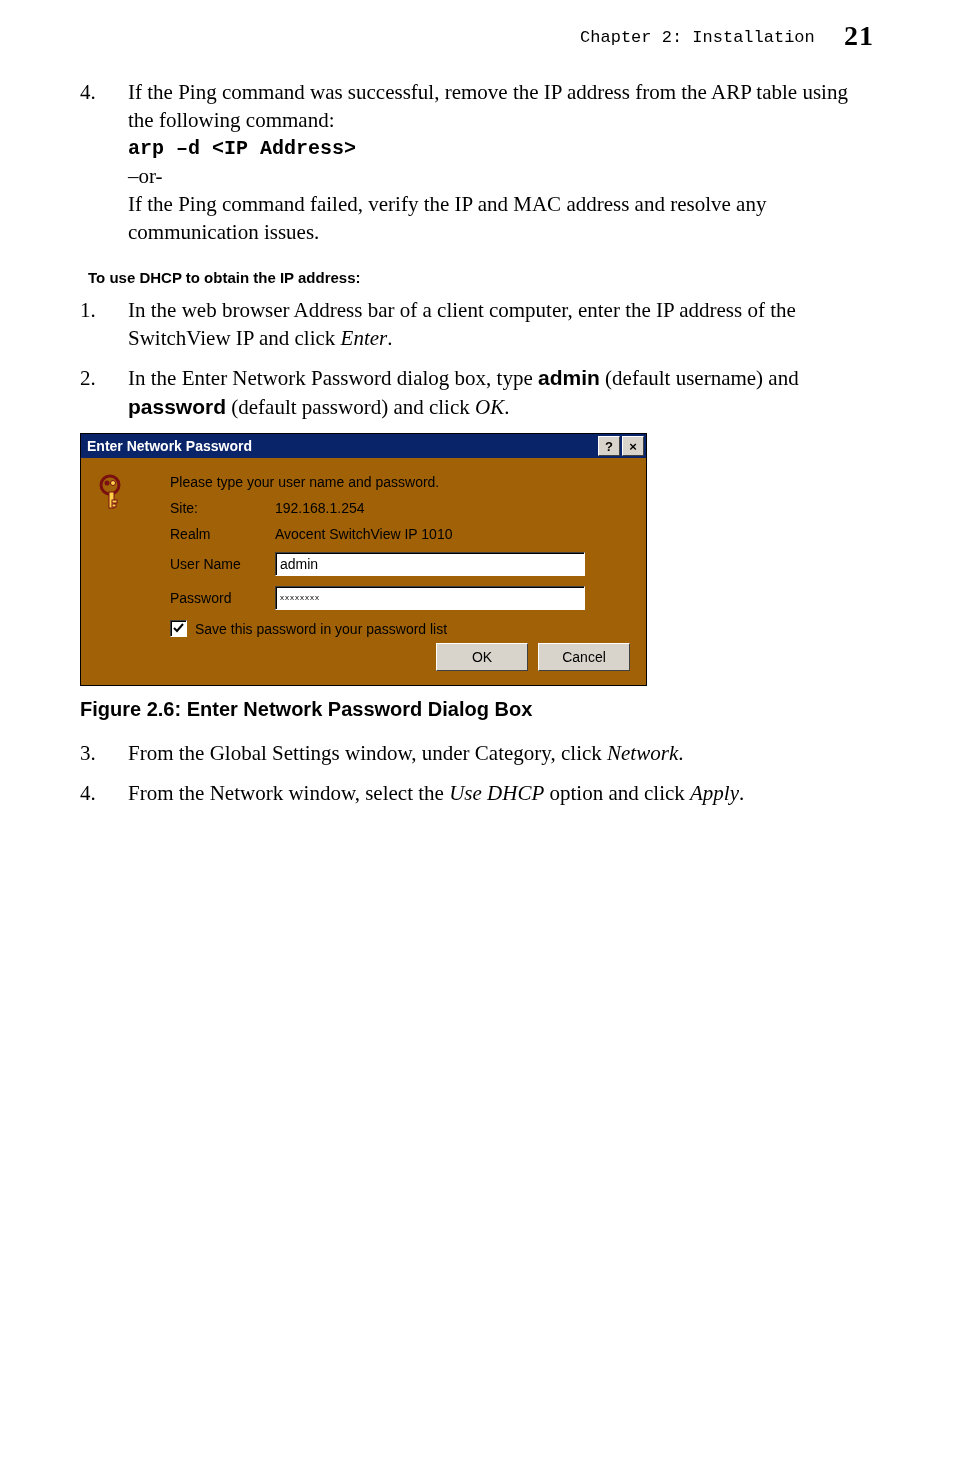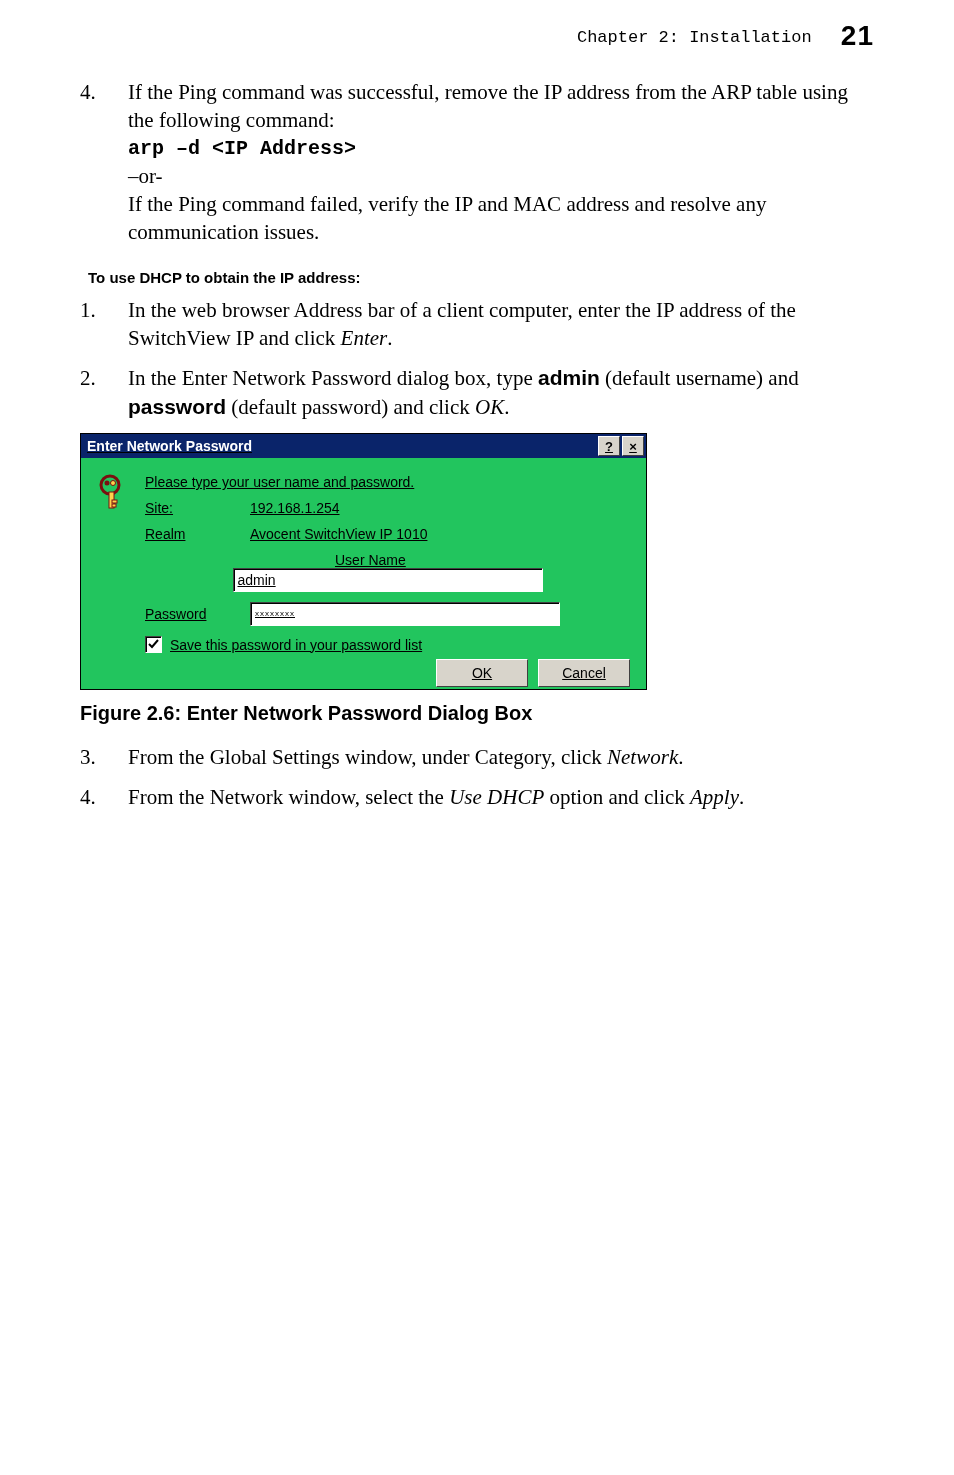--- a/index.html
+++ b/index.html
@@ -19,21 +19,21 @@
     padding-bottom: 8px;
     margin-bottom: 18px;
     font-size: 17px;
   }
   .header .chap {
     font-family: Liberation Mono, monospace;
     font-size: 17px;
     margin-right: 25px;
   }
   .header .pagenum {
-    font-family: Liberation Sans, sans-serif;
+    font-family: Liberation Serif, serif;
     font-weight: 900;
     font-size: 28px;
     vertical-align: -3px;
     letter-spacing: 1px;
   }
   ol.steps {
     list-style: none;
     padding: 0;
     margin: 0;
   }
@@ -80,24 +80,23 @@
   .italic {
     font-style: italic;
   }
   
   .dialog-wrap {
     margin: 10px 0 12px 0;
   }
   .dialog {
     width: 565px;
     border: 1px solid #000;
-    background: #22c55e;
+    background: #a16207;
     font-family: Tahoma, Arial, sans-serif;
     font-size: 14px;
-    text-decoration: underline;
   }
   .titlebar {
     background: #0a246a;
     color: #fff;
     height: 24px;
     display: flex;
     align-items: center;
     justify-content: space-between;
     padding: 0 2px 0 6px;
     font-weight: bold;
@@ -116,22 +115,23 @@
     margin-left: 2px;
     display: flex;
     align-items: center;
     justify-content: center;
     font-family: Arial, sans-serif;
     font-weight: 900;
     font-size: 13px;
     color: #000;
   }
   .dlg-body {
-    padding: 16px 16px 2px 16px;
-    display: flex;
+    padding: 16px 16px 14px 16px;
+    display: flex;
+    gap: 25px;
   }
   .dlg-icon {
     width: 48px;
     flex-shrink: 0;
   }
   .dlg-icon svg { display: block; }
   .dlg-content {
     flex: 1;
   }
   .dlg-row {
@@ -277,21 +277,21 @@
             <span>Please type your user name and password.</span>
           </div>
           <div class="dlg-row">
             <span class="dlg-label">Site:</span>
             <span class="dlg-value">192.168.1.254</span>
           </div>
           <div class="dlg-row">
             <span class="dlg-label">Realm</span>
             <span class="dlg-value">Avocent SwitchView IP 1010</span>
           </div>
-          <div class="dlg-row" style="margin-top:6px;flex-direction:column;">
+          <div class="dlg-row" style="margin-top:6px;">
             <span class="dlg-label">User Name</span>
             <div class="dlg-input">admin</div>
           </div>
           <div class="dlg-row">
             <span class="dlg-label">Password</span>
             <div class="dlg-input" style="font-size:8px; letter-spacing:1px;">xxxxxxxx</div>
           </div>
           <div class="dlg-check-row">
             <div class="dlg-check">
               <svg width="11" height="11" viewBox="0 0 11 11">

